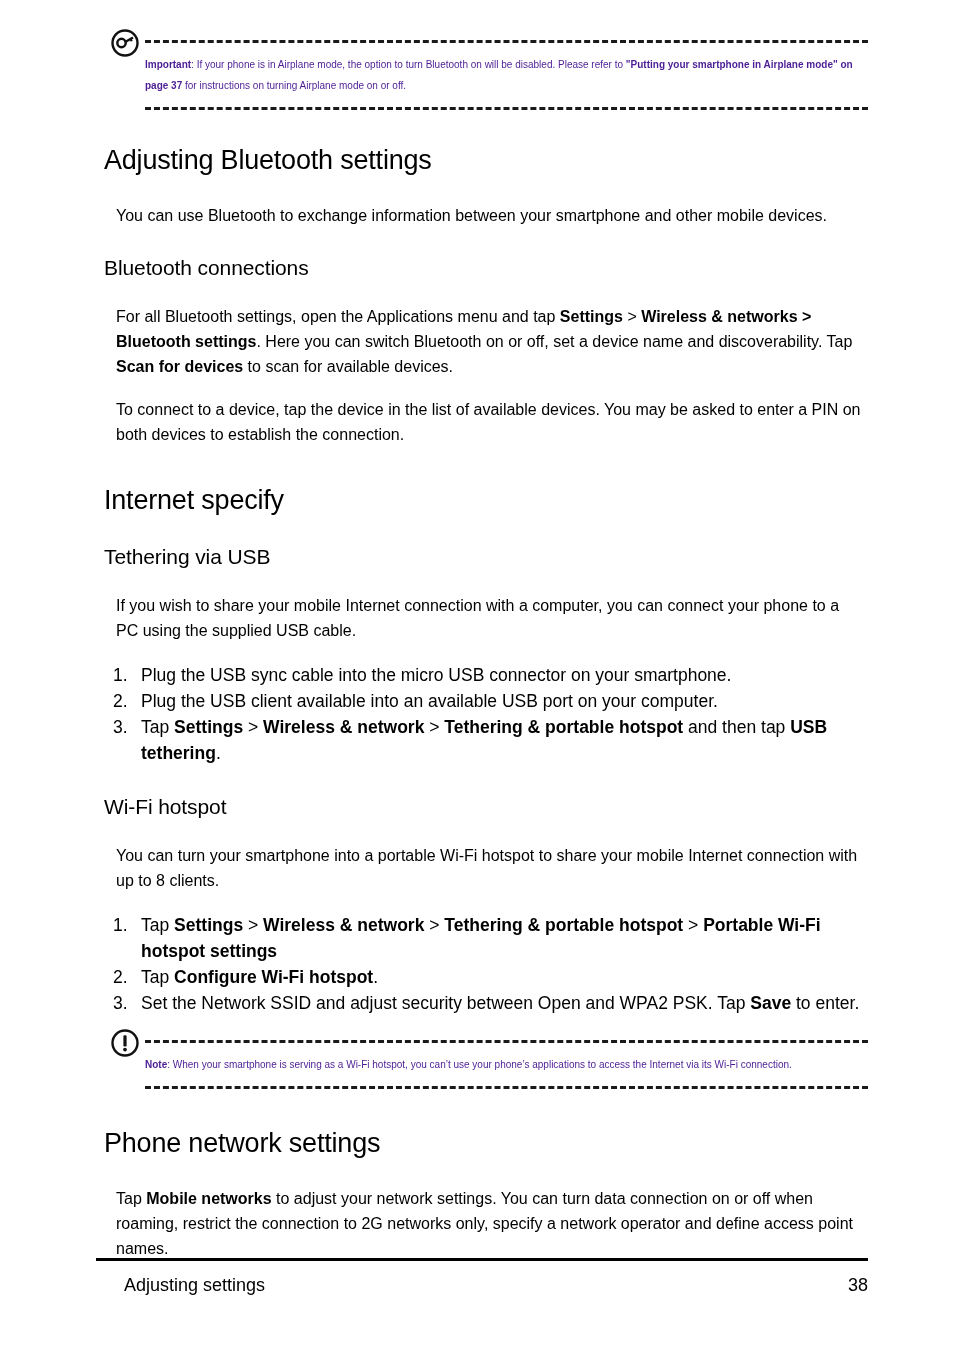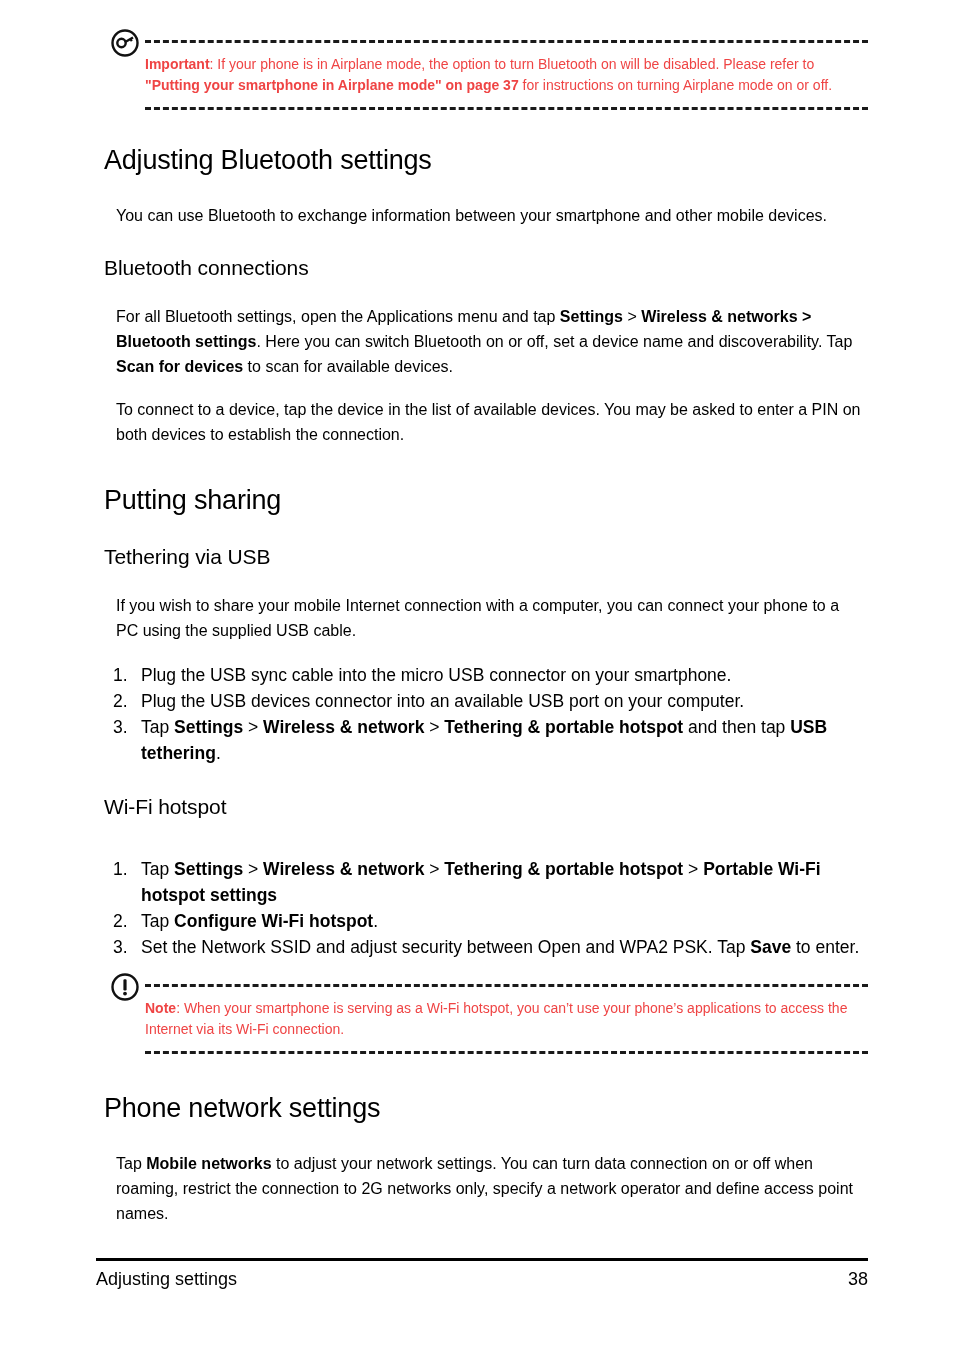--- a/index.html
+++ b/index.html
@@ -42,23 +42,23 @@
   }
   .callout.important .rule {
     border-top: 3px dashed #1a1a1a;
   }
   .callout.note .rule {
     border-top: 3px dashed #1a1a1a;
   }
   .callout .rule.top { margin-bottom: 11px; }
   .callout .rule.bottom { margin-top: 11px; }
   .callout .body {
-    font-size: 14px;
+    font-size: 10px;
     line-height: 21px;
-    color: #ef4444;
+    color: #4c1d95;
   }
   .callout .icon {
     position: absolute;
     left: 14px;
     top: -12px;
     width: 30px;
     height: 30px;
   }
 
   
@@ -127,21 +127,22 @@
   .footer .line {
     border-top: 3px solid #000;
     width: 772px;
   }
   .footer .row {
     display: flex;
     justify-content: space-between;
     align-items: baseline;
     font-size: 18px;
     line-height: 24px;
-    padding-top: 6px;
+    padding-top: 12px;
+    margin-left: 28px;
   }
 </style>
 </head>
 <body>
 
 <div class="page">
 
   <div class="content">
 
     <div class="callout important">
@@ -175,44 +176,45 @@
     <div class="sp-12"></div>
 
     <p class="para"><span>For all Bluetooth settings, open the Applications menu and tap </span><b>Settings</b><span> &gt; </span><b>Wireless &amp; networks &gt; Bluetooth settings</b><span>. Here you can switch Bluetooth on or off, set a device name and discoverability. Tap </span><b>Scan for devices</b><span> to scan for available devices.</span></p>
 
     <div class="sp-12"></div>
 
     <p class="para">To connect to a device, tap the device in the list of available devices. You may be asked to enter a PIN on both devices to establish the connection.</p>
 
     <div class="sp-26"></div>
 
-    <h1 class="sec">Putting sharing</h1>
+    <h1 class="sec">Internet specify</h1>
 
     <div class="sp-12"></div>
 
     <h2 class="sub">Tethering via USB</h2>
 
     <div class="sp-12"></div>
 
     <p class="para">If you wish to share your mobile Internet connection with a computer, you can connect your phone to a PC using the supplied USB cable.</p>
 
     <div class="sp-16"></div>
 
     <ol class="olist" id="usb-steps">
         <li><span class="num">1.</span><span>Plug the USB sync cable into the micro USB connector on your smartphone.</span></li>
-        <li><span class="num">2.</span><span>Plug the USB devices connector into an available USB port on your computer.</span></li>
+        <li><span class="num">2.</span><span>Plug the USB client available into an available USB port on your computer.</span></li>
         <li><span class="num">3.</span><span>Tap </span><b>Settings</b><span> &gt; </span><b>Wireless &amp; network</b><span> &gt; </span><b>Tethering &amp; portable hotspot</b><span> and then tap </span><b>USB tethering</b><span>.</span></li>
       </ol>
 
     <div class="sp-20"></div>
 
     <h2 class="sub">Wi-Fi hotspot</h2>
 
     <div class="sp-12"></div>
 
+    <p class="para">You can turn your smartphone into a portable Wi-Fi hotspot to share your mobile Internet connection with up to 8 clients.</p>
 
     <div class="sp-16"></div>
 
     <ol class="olist" id="wifi-steps">
         <li><span class="num">1.</span><span>Tap </span><b>Settings</b><span> &gt; </span><b>Wireless &amp; network</b><span> &gt; </span><b>Tethering &amp; portable hotspot</b><span> &gt; </span><b>Portable Wi-Fi hotspot settings</b></li>
         <li><span class="num">2.</span><span>Tap </span><b>Configure Wi-Fi hotspot</b><span>.</span></li>
         <li><span class="num">3.</span><span>Set the Network SSID and adjust security between Open and WPA2 PSK. Tap </span><b>Save</b><span> to enter.</span></li>
       </ol>
 
     <div class="sp-24"></div>

